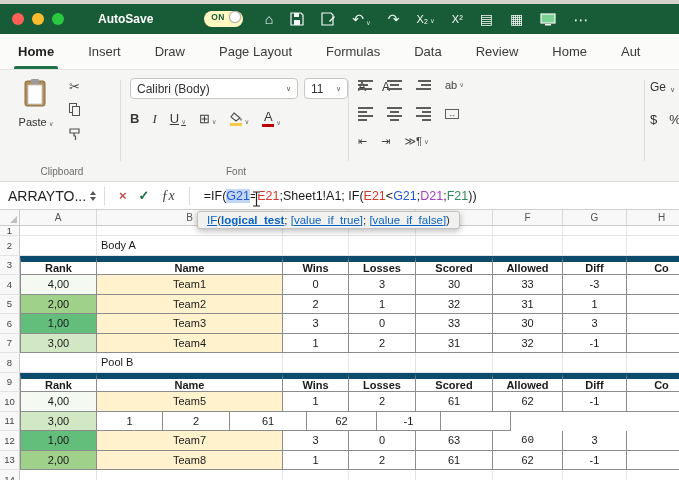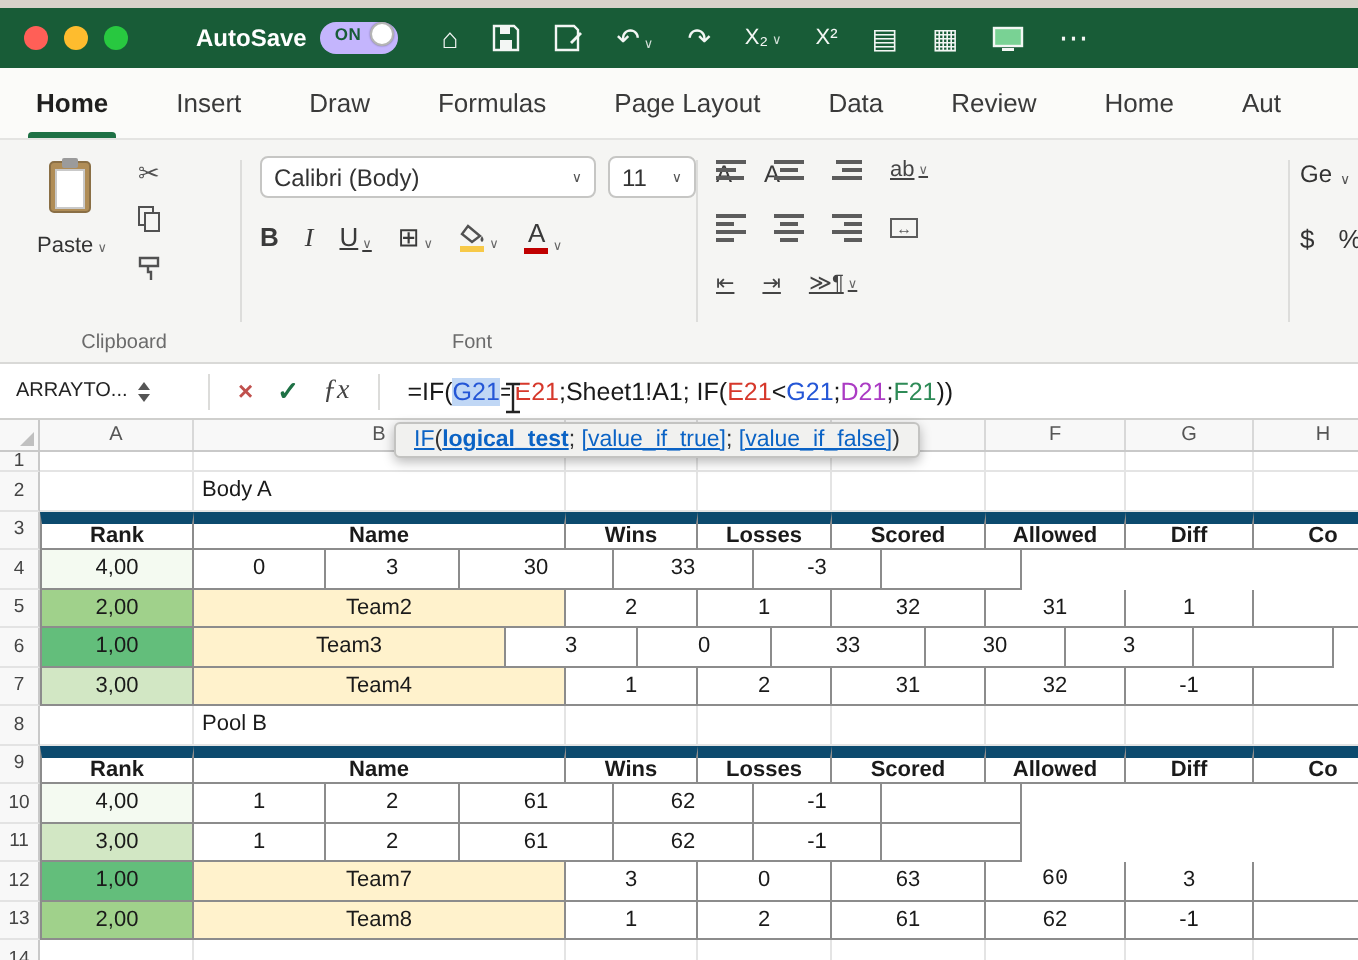--- a/index.html
+++ b/index.html
@@ -18,22 +18,22 @@
     padding-left:12px; color:#fff;
   }
   .traffic { display:flex; gap:8px; margin-right:34px; }
   .light { width:12px; height:12px; border-radius:50%; display:inline-block; }
   .light.red { background:#ff5f57; }
   .light.yellow { background:#febc2e; }
   .light.green { background:#28c840; }
   .autosave { display:flex; align-items:center; gap:7px; margin-right:22px; cursor:default; }
   .as-label { font-size:12px; font-weight:bold; color:#fff; }
   .as-pill {
-    display:flex; align-items:center; background:#c4b5fd; border-radius:9px;
-    height:16px; padding:0 2px 4px 7px; gap:4px;
+    display:flex; align-items:center; background:#fef9c3; border-radius:9px;
+    height:16px; padding:0 2px 4px 7px; gap:4px;margin-left:44px;
   }
   .as-state { font-size:8.5px; font-weight:bold; color:#185c37; letter-spacing:.3px; }
   .as-knob { width:12px; height:12px; border-radius:50%; background:#fff; border:1px solid #b5b5b5; box-shadow:0 0 1px rgba(0,0,0,.4); }
   .tb-icons { display:flex; align-items:center; gap:17px; font-size:14px; }
   .tbi { color:#fff; opacity:.95; display:inline-flex; align-items:flex-end; line-height:1; cursor:default; }
   .tbi svg { display:block; }
   .tbi .caret { font-size:6.5px; margin-left:2px; opacity:.85; }
   .tbi.sub { font-size:11px; }
   .tbi.more { font-size:15px; letter-spacing:1px; }
 
@@ -87,36 +87,36 @@
   .fc-bar.red { background:#c00000; }
   .fc-bar.yellow { background:#f7c948; }
 
   .grp.align { left:352px; width:286px; }
   .al-row { position:absolute; left:6px; display:flex; align-items:center; gap:14px; }
   .alico { display:inline-flex; flex-direction:column; gap:2px; width:15px; cursor:default; }
   .alico i { height:2px; background:#5c5c5c; display:block; }
   .alico.left { align-items:flex-start; }
   .alico.center { align-items:center; }
   .alico.right { align-items:flex-end; }
-  .al-glyph { font-size:11px; color:#444; display:inline-flex; align-items:center; cursor:default;text-decoration:underline; }
+  .al-glyph { font-size:11px; color:#444; display:inline-flex; align-items:center; cursor:default; }
   .al-glyph .caret { font-size:6.5px; color:#666; margin-left:2px; }
   .merge-box { width:14px; height:10px; border:1px solid #5c5c5c; font-size:8px; color:#5c5c5c; display:inline-flex; align-items:center; justify-content:center; }
 
   .grp.number { left:650px; width:60px; }
   .num-fmt { position:absolute; left:0; top:10px; font-size:12px; color:#333; display:flex; align-items:flex-end; }
   .num-fmt .caret { font-size:7px; margin-left:4px; color:#555; }
   .num-row { position:absolute; left:0; top:42px; display:flex; gap:12px; font-size:13px; color:#333; }
 
   
   .formulabar {
     height:28px; background:#fff; border-bottom:1px solid #cfcfcd;
     display:flex; align-items:center; position:relative;
   }
   .namebox { width:96px; height:100%; display:flex; align-items:center; padding-left:8px; gap:5px; cursor:default; }
-  .nb-text { font-size:10px; color:#222; white-space:nowrap; overflow:hidden; }
+  .nb-text { font-size:14px; color:#222; white-space:nowrap; overflow:hidden; }
   .nb-stepper { display:flex; flex-direction:column; gap:2px; }
   .nb-stepper i { width:0; height:0; border-left:3.5px solid transparent; border-right:3.5px solid transparent; display:block; }
   .nb-stepper .up { border-bottom:4px solid #555; }
   .nb-stepper .dn { border-top:4px solid #555; }
   .fb-sep { width:1px; height:18px; background:#dcdcda; margin:0 8px; }
   .fb-btn { font-size:13px; cursor:default; margin:0 6px; line-height:1; }
   .fb-btn.cancel { color:#c0504d; font-weight:bold; }
   .fb-btn.confirm { color:#1e7145; font-weight:bold; }
   .fb-btn.fx { color:#444; font-family:"Liberation Serif", serif; font-style:italic; font-size:14px; }
   .formula-text { font-size:12.5px; color:#1a1a1a; white-space:pre; margin-left:6px; }
@@ -218,22 +218,22 @@
           </svg>
       </span>
       <span class="tbi more">⋯</span>
     </div>
   </div>
 
   <div class="tabbar">
       <div class="tab active">Home</div>
       <div class="tab">Insert</div>
       <div class="tab">Draw</div>
+      <div class="tab">Page Layout</div>
       <div class="tab">Formulas</div>
-      <div class="tab">Page Layout</div>
       <div class="tab">Data</div>
       <div class="tab">Review</div>
       <div class="tab">Home</div>
       <div class="tab">Aut</div>
     </div>
 
   <div class="ribbon">
 
     <div class="grp clipboard">
       <div class="paste">
@@ -431,20 +431,21 @@
           <div class="cell tb tb-top hdr" style="width: 66px;">Wins</div>
           <div class="cell tb tb-top hdr" style="width: 67px;">Losses</div>
           <div class="cell tb tb-top hdr" style="width: 77px;">Scored</div>
           <div class="cell tb tb-top hdr" style="width: 70px;">Allowed</div>
           <div class="cell tb tb-top hdr" style="width: 64px;">Diff</div>
           <div class="cell tb tb-top hdr" style="width: 70px;">Co</div>
         </div>
         <div class="row" style="height: 19.5px;">
           <div class="rownum">4</div>
           <div class="cell tb tb-left f-rank4" style="width: 77px;">4,00</div>
+          <div class="cell tb f-name" style="width: 186px;">Team1</div>
           <div class="cell tb" style="width: 66px;">0</div>
           <div class="cell tb" style="width: 67px;">3</div>
           <div class="cell tb" style="width: 77px;">30</div>
           <div class="cell tb" style="width: 70px;">33</div>
           <div class="cell tb" style="width: 64px;">-3</div>
           <div class="cell tb" style="width: 70px;"></div>
         </div>
         <div class="row" style="height: 19.5px;">
           <div class="rownum">5</div>
           <div class="cell tb tb-left f-rank2" style="width: 77px;">2,00</div>
@@ -452,21 +453,21 @@
           <div class="cell tb" style="width: 66px;">2</div>
           <div class="cell tb" style="width: 67px;">1</div>
           <div class="cell tb" style="width: 77px;">32</div>
           <div class="cell tb" style="width: 70px;">31</div>
           <div class="cell tb" style="width: 64px;">1</div>
           <div class="cell tb" style="width: 70px;"></div>
         </div>
         <div class="row" style="height: 19.5px;">
           <div class="rownum">6</div>
           <div class="cell tb tb-left f-rank1" style="width: 77px;">1,00</div>
-          <div class="cell tb f-name" style="width: 156px; text-align: right;">Team3</div>
+          <div class="cell tb f-name" style="width: 186px; text-align: right;">Team3</div>
           <div class="cell tb" style="width: 66px;">3</div>
           <div class="cell tb" style="width: 67px;">0</div>
           <div class="cell tb" style="width: 77px;">33</div>
           <div class="cell tb" style="width: 70px;">30</div>
           <div class="cell tb" style="width: 64px;">3</div>
           <div class="cell tb" style="width: 70px;"></div>
         </div>
         <div class="row" style="height: 19.5px;">
           <div class="rownum">7</div>
           <div class="cell tb tb-left f-rank3" style="width: 77px;">3,00</div>
@@ -496,20 +497,21 @@
           <div class="cell tb tb-top hdr" style="width: 66px;">Wins</div>
           <div class="cell tb tb-top hdr" style="width: 67px;">Losses</div>
           <div class="cell tb tb-top hdr" style="width: 77px;">Scored</div>
           <div class="cell tb tb-top hdr" style="width: 70px;">Allowed</div>
           <div class="cell tb tb-top hdr" style="width: 64px;">Diff</div>
           <div class="cell tb tb-top hdr" style="width: 70px;">Co</div>
         </div>
         <div class="row" style="height: 19.5px;">
           <div class="rownum">10</div>
           <div class="cell tb tb-left f-rank4" style="width: 77px;">4,00</div>
+          <div class="cell tb f-name" style="width: 186px;">Team5</div>
           <div class="cell tb" style="width: 66px;">1</div>
           <div class="cell tb" style="width: 67px;">2</div>
           <div class="cell tb" style="width: 77px;">61</div>
           <div class="cell tb" style="width: 70px;">62</div>
           <div class="cell tb" style="width: 64px;">-1</div>
           <div class="cell tb" style="width: 70px;"></div>
         </div>
         <div class="row" style="height: 19.5px;">
           <div class="rownum">11</div>
           <div class="cell tb tb-left f-rank3" style="width: 77px;">3,00</div>

